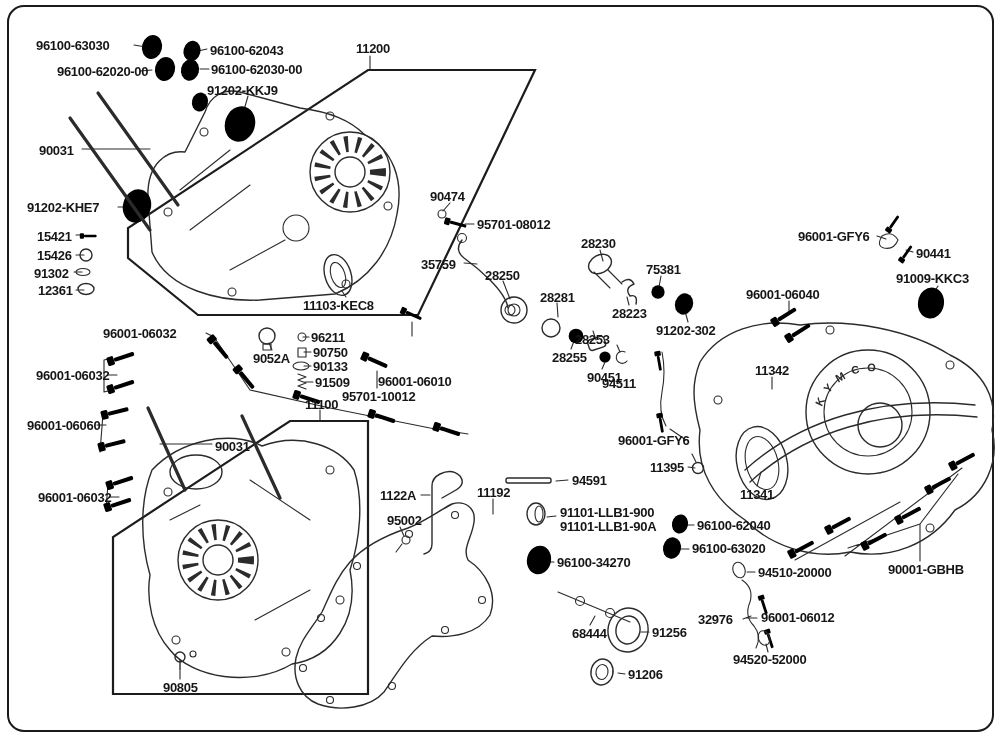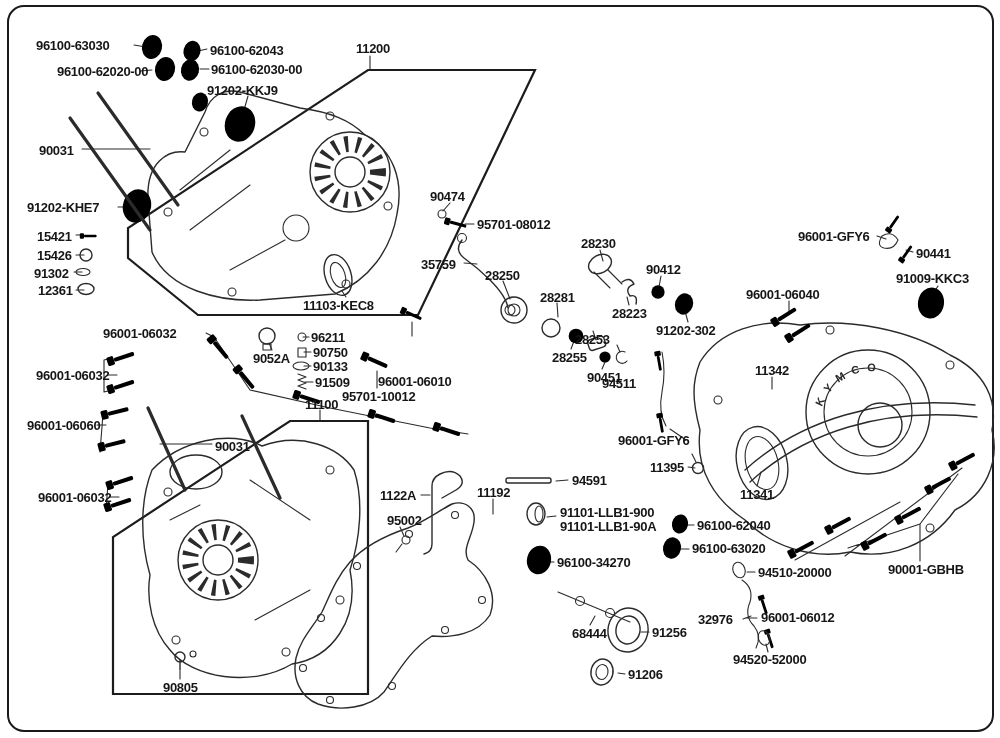--- a/index.html
+++ b/index.html
@@ -251,21 +251,21 @@
       <div class="plabel" style="left: 37px; top: 248px;">15426</div>
       <div class="plabel" style="left: 34px; top: 266px;">91302</div>
       <div class="plabel" style="left: 38px; top: 283px;">12361</div>
       <div class="plabel" style="left: 356px; top: 41px;">11200</div>
       <div class="plabel" style="left: 430px; top: 189px;">90474</div>
       <div class="plabel" style="left: 477px; top: 217px;">95701-08012</div>
       <div class="plabel" style="left: 421px; top: 257px;">35759</div>
       <div class="plabel" style="left: 485px; top: 268px;">28250</div>
       <div class="plabel" style="left: 540px; top: 290px;">28281</div>
       <div class="plabel" style="left: 581px; top: 236px;">28230</div>
-      <div class="plabel" style="left: 646px; top: 262px;">90412</div>
+      <div class="plabel" style="left: 646px; top: 262px;">75381</div>
       <div class="plabel" style="left: 612px; top: 306px;">28223</div>
       <div class="plabel" style="left: 656px; top: 323px;">91202-302</div>
       <div class="plabel" style="left: 575px; top: 317px; margin-top: 15px;">28253</div>
       <div class="plabel" style="left: 552px; top: 350px;">28255</div>
       <div class="plabel" style="left: 602px; top: 332px; margin-top: 44px;">94511</div>
       <div class="plabel" style="left: 587px; top: 370px;">90451</div>
       <div class="plabel" style="left: 798px; top: 229px;">96001-GFY6</div>
       <div class="plabel" style="left: 916px; top: 246px;">90441</div>
       <div class="plabel" style="left: 896px; top: 271px;">91009-KKC3</div>
       <div class="plabel" style="left: 746px; top: 287px;">96001-06040</div>

